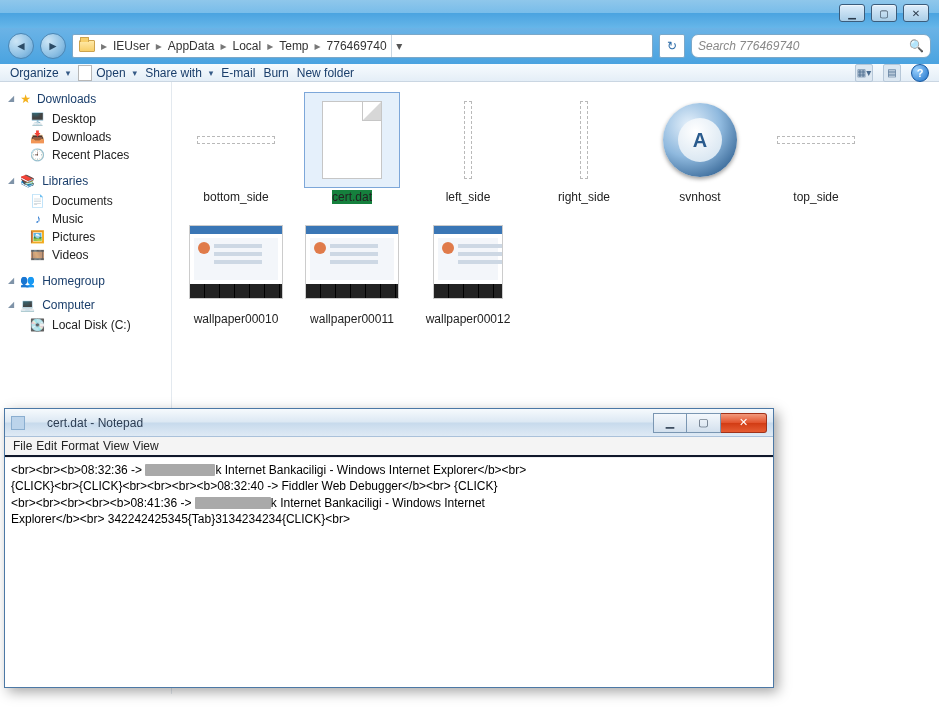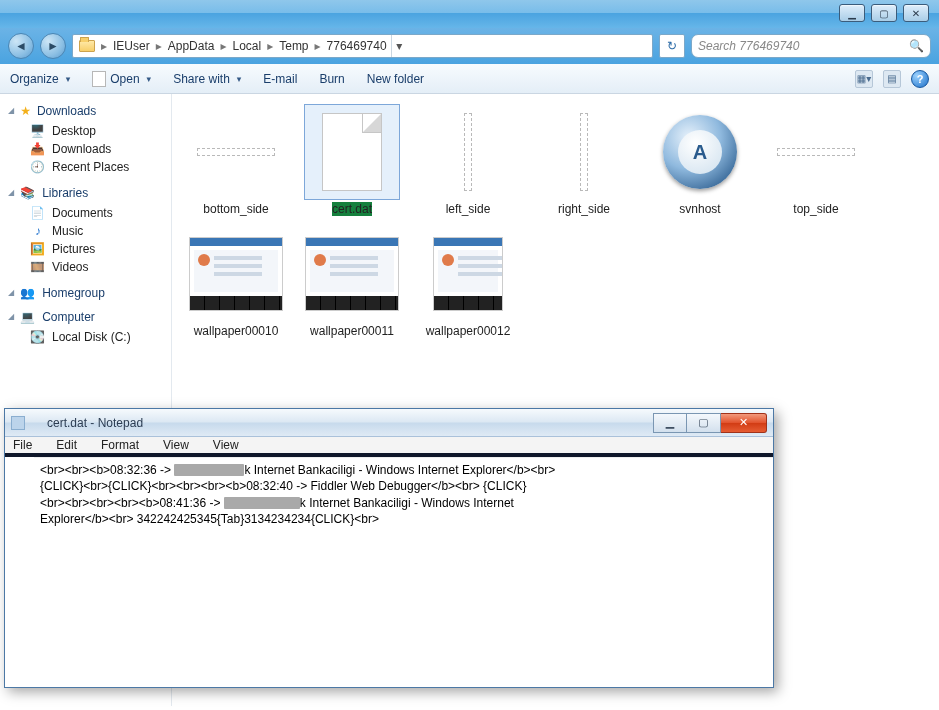--- a/index.html
+++ b/index.html
@@ -15,21 +15,21 @@
 .navbar { height: 36px; background: linear-gradient(#6bb3e6,#4aa3e0); display: flex; align-items: center; padding: 0 8px; gap: 6px; }
 .nav-circle { width: 26px; height: 26px; border-radius: 50%; background: radial-gradient(circle at 30% 30%, #cde6f6, #8dc0e4 60%, #5a9bcf); border: 1px solid #4b86b4; display:flex;align-items:center;justify-content:center;color:#2b4b66; }
 .address { flex: 1; height: 24px; background: #fff; border: 1px solid #7ba8c9; border-radius: 2px; display: flex; align-items: center; padding: 0 6px; gap: 4px; color:#333; }
 .address .sep { color:#777; margin:0 2px; }
 .addr-dd { width:16px;height:22px;border-left:1px solid #cbd7e1;display:flex;align-items:center;justify-content:center;color:#555;}
 .refresh-box { width:26px;height:24px;background:#fff;border:1px solid #7ba8c9;border-radius:2px;display:flex;align-items:center;justify-content:center;color:#2b6aa6; }
 .search { width: 240px; height: 24px; background:#fff;border:1px solid #7ba8c9;border-radius:7px;display:flex;align-items:center;padding:0 6px; color:#888; font-style:italic; }
 .search .magnify { margin-left:auto;color:#2b6aa6;font-style:normal; }
 
 
-.toolbar { height: 30px; background: linear-gradient(#f7fbfe,#e4eef7); border-bottom:1px solid #cad6e2; display:flex;align-items:center;padding:0 10px; gap:22px; color:#1a3e6b; }
+.toolbar { height: 18px; background: linear-gradient(#f7fbfe,#e4eef7); border-bottom:1px solid #cad6e2; display:flex;align-items:center;padding:0 10px; gap:8px; color:#1a3e6b; }
 .toolbar .btn { display:flex;align-items:center;gap:4px;cursor:default; }
 .toolbar .dd::after { content:"▾"; font-size:9px; color:#355a86; margin-left:3px; }
 .toolbar .right { margin-left:auto; display:flex; gap:10px; align-items:center; color:#4a6b8e; }
 .smicon { width:18px;height:18px;background:#dde8f2;border:1px solid #b6c7d8;border-radius:2px;display:flex;align-items:center;justify-content:center;font-size:10px; }
 .help-ico { width:18px;height:18px;border-radius:50%;background:radial-gradient(circle at 30% 30%,#9bd2ff,#1d70c8);color:#fff;display:flex;align-items:center;justify-content:center;font-size:11px;font-weight:bold;border:1px solid #1557a0; }
 
 
 .explorer-body { display:flex; height: calc(710px - 28px - 36px - 34px); }
 .sidebar { width: 172px; background:#fff; border-right:1px solid #e3e9ef; padding:6px 0; overflow:hidden; }
 .sidebar .group { margin:4px 0 10px 8px; }
@@ -62,22 +62,22 @@
 .wallpaper .body::after { content:"";position:absolute;left:20px;top:6px;width:48px;height:4px;background:#cdd8e4;box-shadow:0 8px 0 #cdd8e4,0 16px 0 #cdd8e4; }
 
 
 .notepad { position:absolute; left:4px; top:408px; width:770px; height:280px; background:#fff; border:1px solid #4c78a5; box-shadow:4px 4px 12px rgba(0,0,0,.35); }
 .np-title { height:28px; background:linear-gradient(#f6fafd,#dce8f3 48%,#c7daec 52%,#dfeaf5); border-bottom:1px solid #aac1da; display:flex;align-items:center;padding:0 6px;gap:22px; }
 .np-title .txt { color:#2b3c52; }
 .np-title .np-ctrls { margin-left:auto; display:flex; gap:0; }
 .np-btn { width:34px;height:20px;border:1px solid #7a96b2;background:linear-gradient(#f4f8fc,#d3e0ed);display:flex;align-items:center;justify-content:center;font-size:11px;color:#3a4a5d; }
 .np-btn:not(:first-child){ border-left:none; }
 .np-btn.close { background:linear-gradient(#f29a7d,#e2542e 48%,#d23c14 52%,#e65c33); color:#fff; border-color:#a0321a; width:46px; border-top-right-radius:3px; border-bottom-right-radius:3px; }
-.np-menu { height:20px; background:#f4f4f4; border-bottom:4px solid #0f172a; display:flex; gap:24px; padding:0 8px; align-items:center; color:#222; }
-.np-body { padding:4px 6px; font-family:"Consolas","Lucida Console",monospace; font-size:13px; color:#000; white-space:pre-wrap; word-break:break-all; line-height:1.25; height:calc(100% - 48px); overflow:hidden; border-top:1px solid #efefef;margin-left:29px; }
+.np-menu { height:20px; background:#f4f4f4; border-bottom:2px solid #0f172a; display:flex; gap:4px; padding:0 8px; align-items:center; color:#222; }
+.np-body { padding:4px 6px; font-family:"Consolas","Lucida Console",monospace; font-size:13px; color:#000; white-space:pre-wrap; word-break:break-all; line-height:1.25; height:calc(100% - 48px); overflow:hidden; border-top:1px solid #efefef; }
 .np-body .blot { display:inline-block;background:#a9a9a9;height:12px;vertical-align:-2px;border-radius:1px; }
 .np-ico { width:14px;height:14px;background:#bcd4eb;border:1px solid #8aaed0;display:inline-block; }
 
 .folder-ico { display:inline-block;width:16px;height:12px;background:linear-gradient(#ffe9a8,#f7cf6a);border:1px solid #cda34d;border-radius:1px;position:relative;}
 .folder-ico::before{content:"";position:absolute;top:-4px;left:0;width:7px;height:4px;background:#f7cf6a;border:1px solid #cda34d;border-bottom:none;border-radius:1px 1px 0 0;}
 </style>
 </head>
 <body>
 
 <div class="titlebar">

